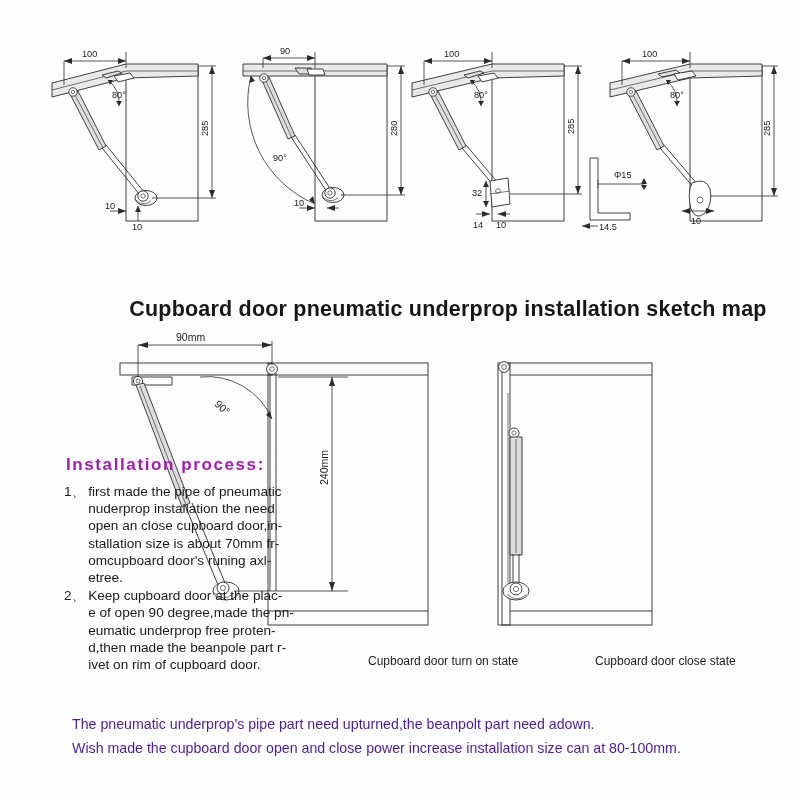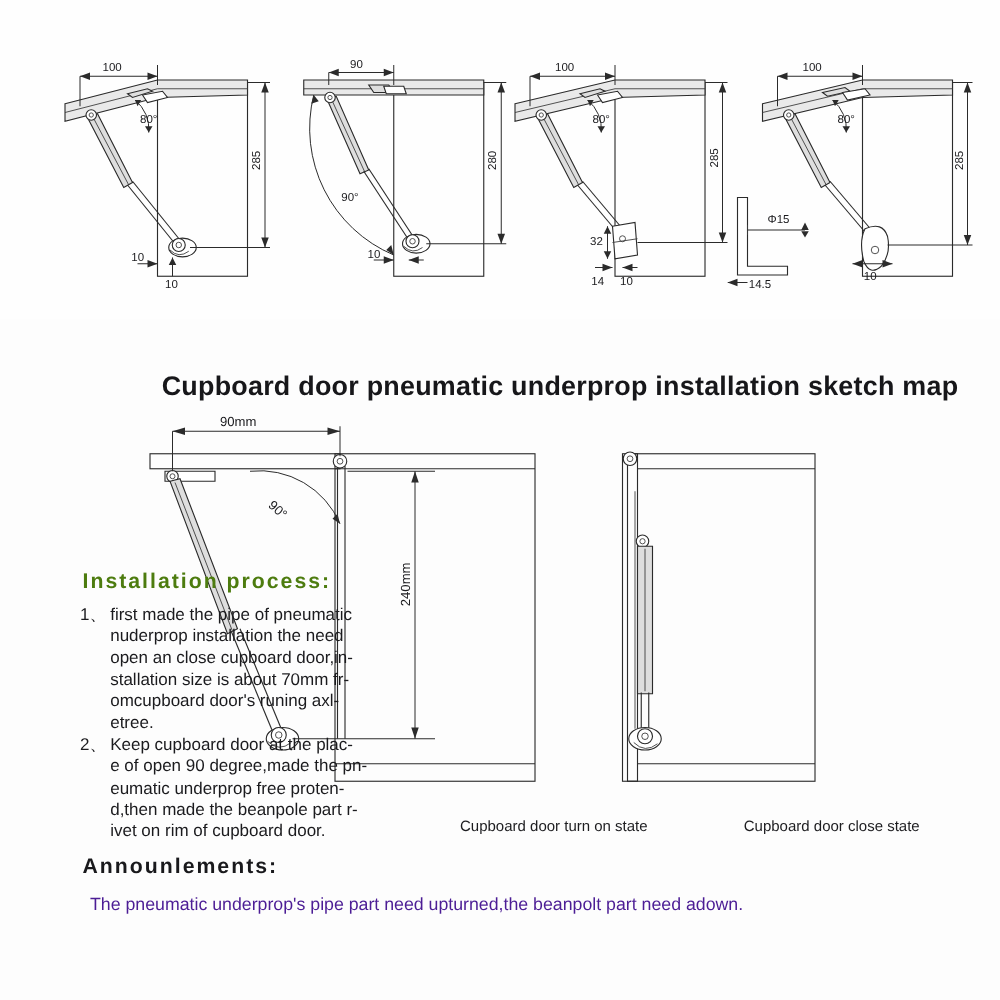--- a/index.html
+++ b/index.html
@@ -61,21 +61,21 @@
     padding-left: 48px;
   }
 
   .proc-heading {
     position: absolute;
     left: 66px;
     top: 200px;
     font-size: 17px;
     font-weight: bold;
     letter-spacing: 1.6px;
-    color: #4d7c0f;
+    color: #a21caf;
   }
   .ann-heading {
     position: absolute;
     left: 66px;
     top: 428px;
     font-size: 17px;
     font-weight: bold;
     letter-spacing: 1.6px;
     color: #19191c;
   }
@@ -487,19 +487,19 @@
       <div class="proc-item">
         <span class="proc-num">2、</span>
         <span class="proc-text">Keep cupboard door at the plac-
 e of open 90 degree,made the pn-
 eumatic underprop free proten-
 d,then made the beanpole part r-
 ivet on rim of cupboard door.</span>
       </div>
     </div>
 
-    <div class="ann-heading">Announlements:</div>
 
     <div class="ann-list">
       <div class="ann-line">The pneumatic underprop's pipe part need upturned,the beanpolt part need adown.</div>
+      <div class="ann-line">Wish made the cupboard door open and close power increase installation size can at 80-100mm.</div>
     </div>
   </div>
 </div>
 
 </body></html>

